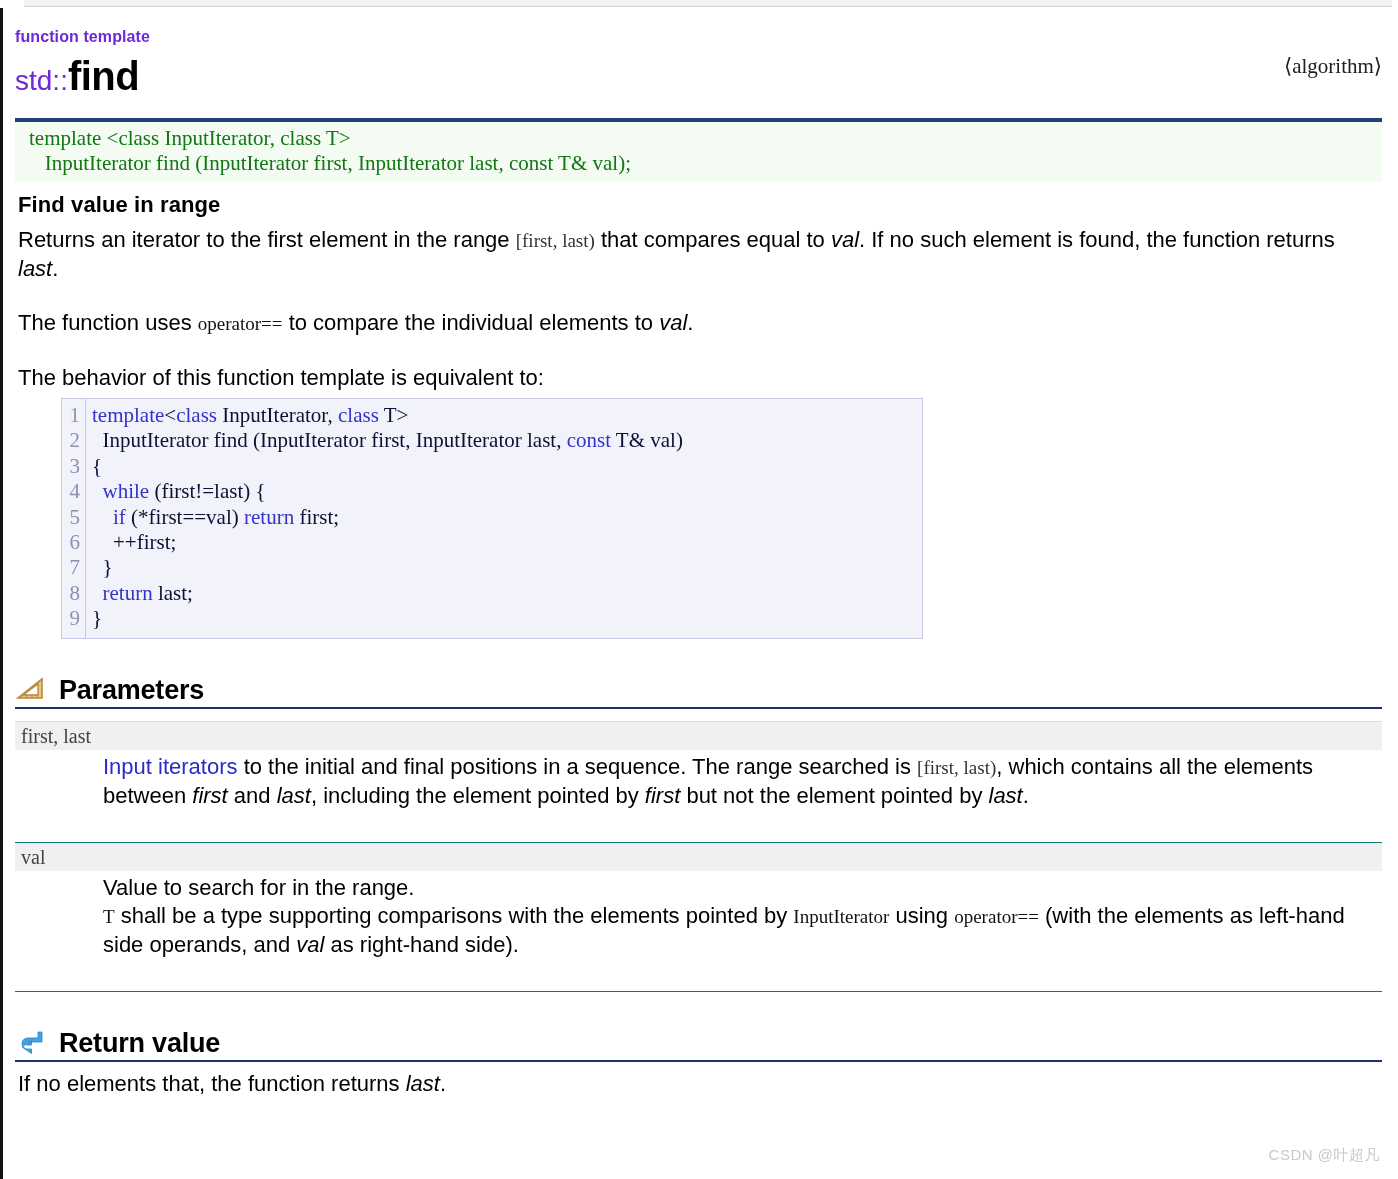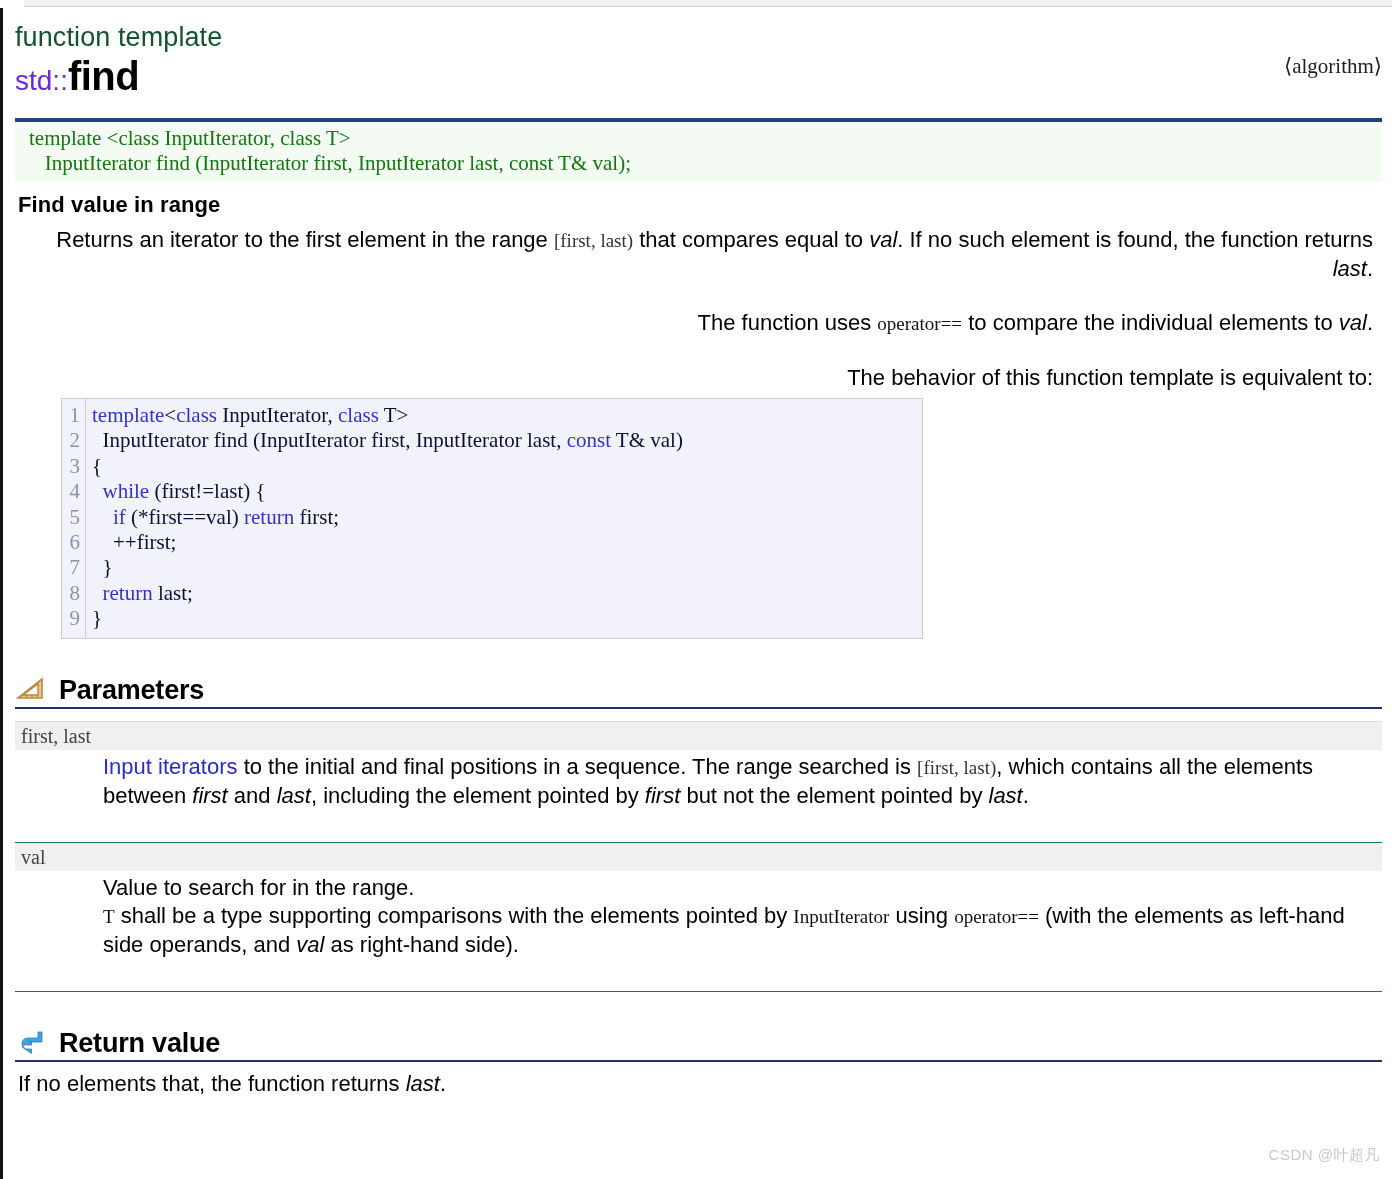--- a/index.html
+++ b/index.html
@@ -43,24 +43,25 @@
     padding: 0 16px 0 12px;
     box-sizing: border-box;
   }
 
   
   .hdr {
     position: relative;
     padding-top: 8px;
   }
   .hdr-kind {
-    font-size: 27px;
+    font-size: 16px;
     line-height: 30px;
-    color: #14532d;
+    color: #6d28d9;
     letter-spacing: 0.1px;
+    font-weight: bold;
   }
   .hdr-title {
     margin-top: 1px;
     line-height: 46px;
     white-space: nowrap;
   }
   .hdr-ns {
     font-size: 28px;
     font-weight: normal;
     color: #6d28d9;
@@ -100,21 +101,20 @@
     font-size: 22px;
     font-weight: bold;
     margin: 10px 0 0 3px;
     letter-spacing: 0.1px;
   }
   p.body {
     font-size: 22px;
     line-height: 28px;
     margin: 8px 0 0 3px;
     max-width: 1355px;
-    text-align: right;
   }
   p.body.gap { margin-top: 26px; }
   .mono {
     font-family: "Liberation Serif", serif;
     font-size: 19px;
     color: #333;
   }
   .mono-dk {
     font-family: "Liberation Serif", serif;
     font-size: 19px;

